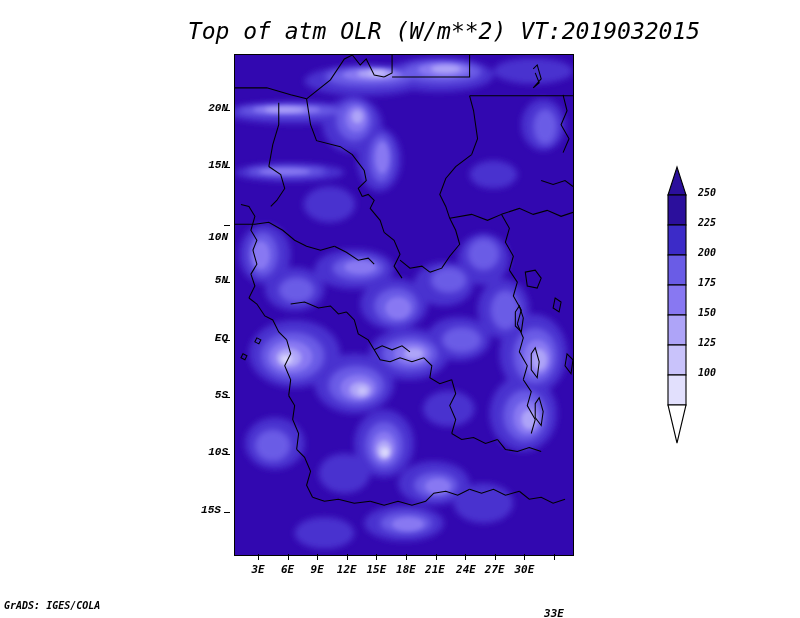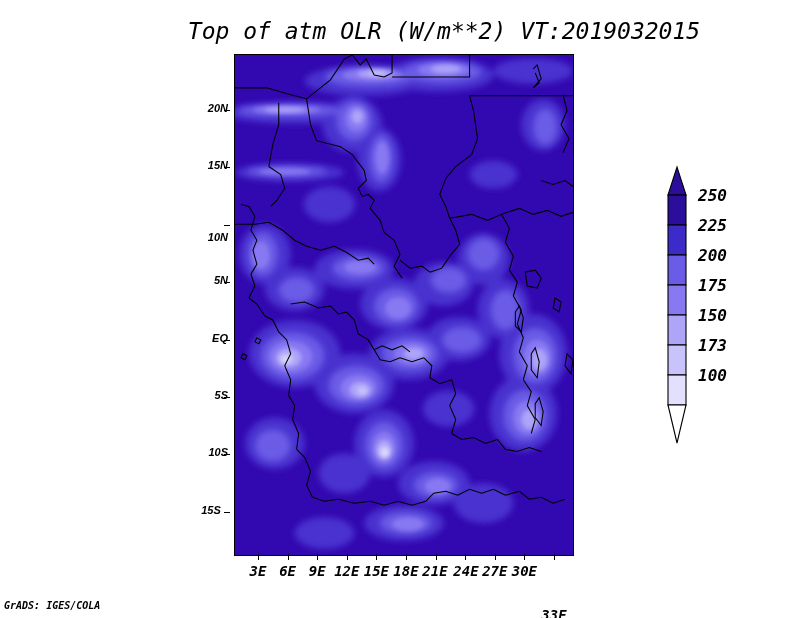--- a/index.html
+++ b/index.html
@@ -18,41 +18,41 @@
   #plot{
     position:absolute; left:234px; top:54px; width:340px; height:502px;
     border:1px solid #000; box-sizing:border-box; overflow:hidden;
     background:#3208b0;
   }
   #plot svg{display:block;width:100%;height:100%;}
 
   
   .ylab{
     position:absolute; right:0; width:34px; text-align:right;
-    font-family:Liberation Sans, sans-serif;
+    font-family:Liberation Mono, monospace;
     font-style:italic; font-weight:bold; font-size:11px; color:#000;
   }
   #yaxis{position:absolute;left:190px;top:54px;width:38px;height:502px;}
   .ytick{position:absolute;left:228px;width:6px;height:1px;background:#000;}
 
   #xaxis{position:absolute;left:234px;top:560px;width:340px;height:20px;}
   .xlab{
     position:absolute; width:40px; text-align:center; top:3px;
     font-family:"DejaVu Sans Mono","Liberation Mono",monospace;
-    font-style:italic; font-weight:bold; font-size:14px; color:#000;
+    font-style:italic; font-weight:bold; font-size:11px; color:#000;
   }
   .xtick{position:absolute;top:-6px;width:1px;height:6px;background:#000;}
 
   
   #cbar{position:absolute;left:662px;top:165px;width:120px;height:280px;}
   #cbar svg{position:absolute;left:0;top:0;}
   .clab{
     position:absolute; left:36px;
     font-family:"DejaVu Sans Mono","Liberation Mono",monospace;
-    font-style:italic; font-weight:bold; font-size:16px; color:#000;
+    font-style:italic; font-weight:bold; font-size:10px; color:#000;
     line-height:1;
   }
 
   #credit{
     position:absolute; left:4px; top:600px;
     font-family:"DejaVu Sans Mono","Liberation Mono",monospace;
     font-style:italic; font-weight:bold; font-size:10px; color:#000;
   }
 </style>
 </head>
@@ -317,18 +317,18 @@
         <rect x="6" y="210" width="18" height="30" fill="#e2e0fd"></rect>
         <path d="M6 240 L24 240 L15 278 Z" fill="#ffffff"></path>
       </g>
   </svg>
   <div id="cbar-labels">
       <div class="clab" style="top: 23px;">250</div>
       <div class="clab" style="top: 53px;">225</div>
       <div class="clab" style="top: 83px;">200</div>
       <div class="clab" style="top: 113px;">175</div>
       <div class="clab" style="top: 143px;">150</div>
-      <div class="clab" style="top: 173px;">173</div>
+      <div class="clab" style="top: 173px;">125</div>
       <div class="clab" style="top: 203px;">100</div>
     </div>
 </div>
 
 <div id="credit">GrADS: IGES/COLA</div>
 
 </body></html>

